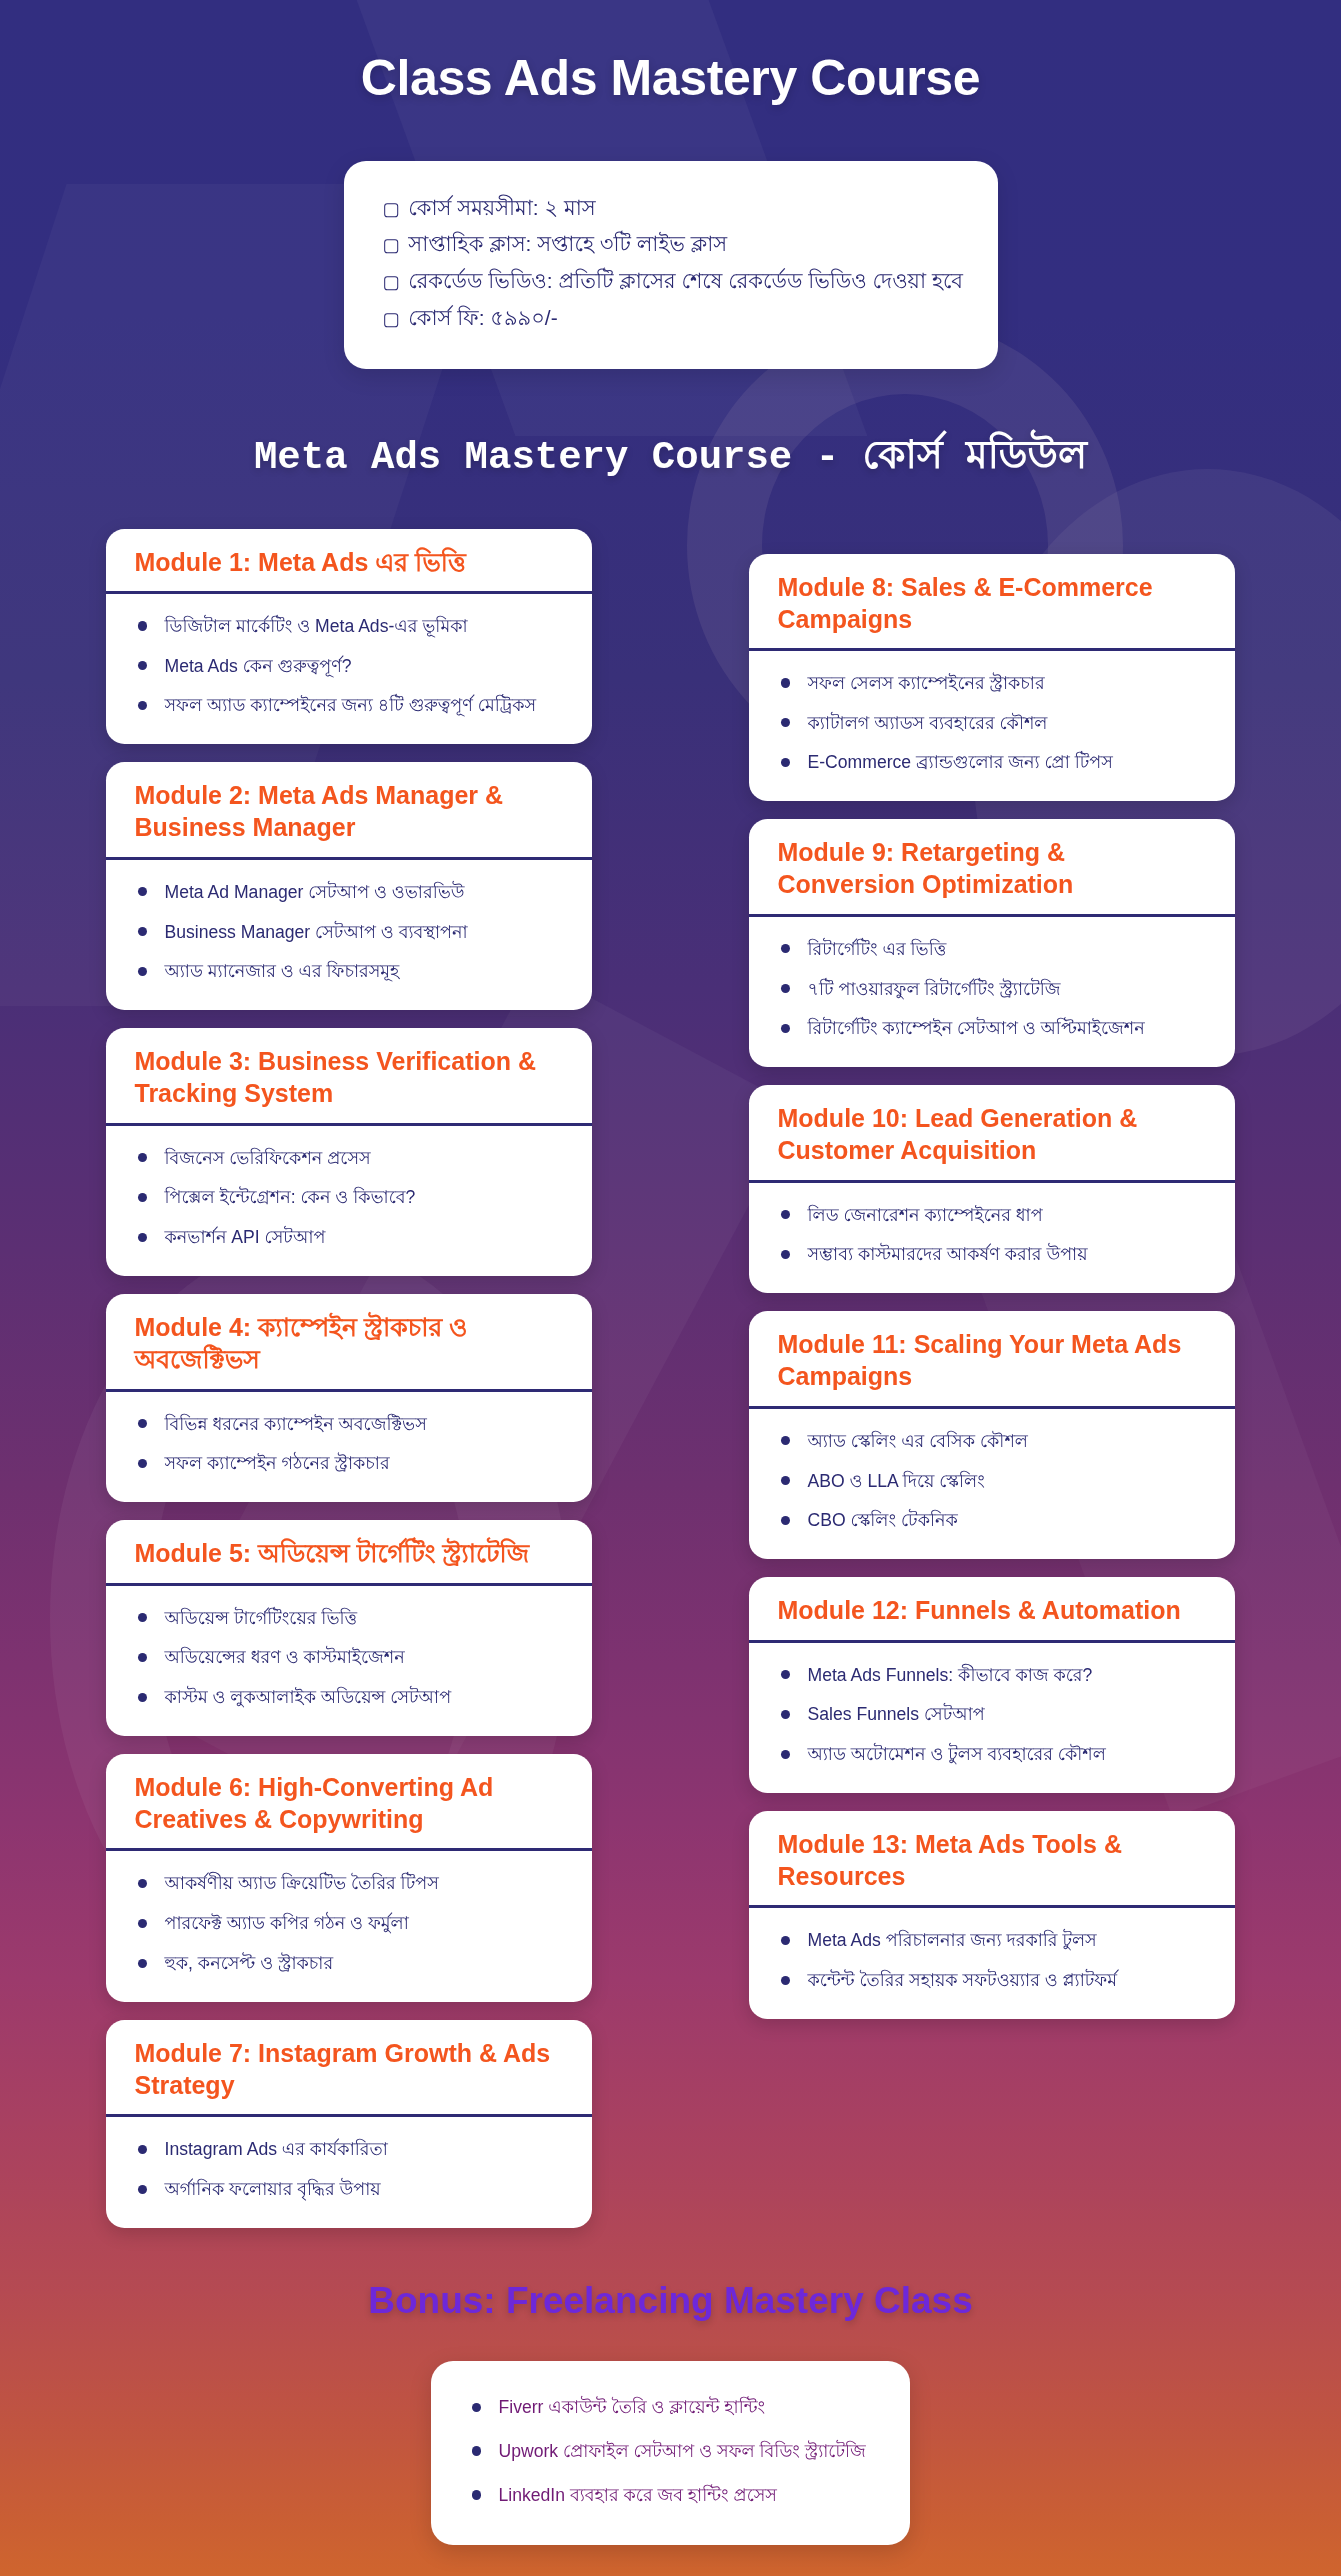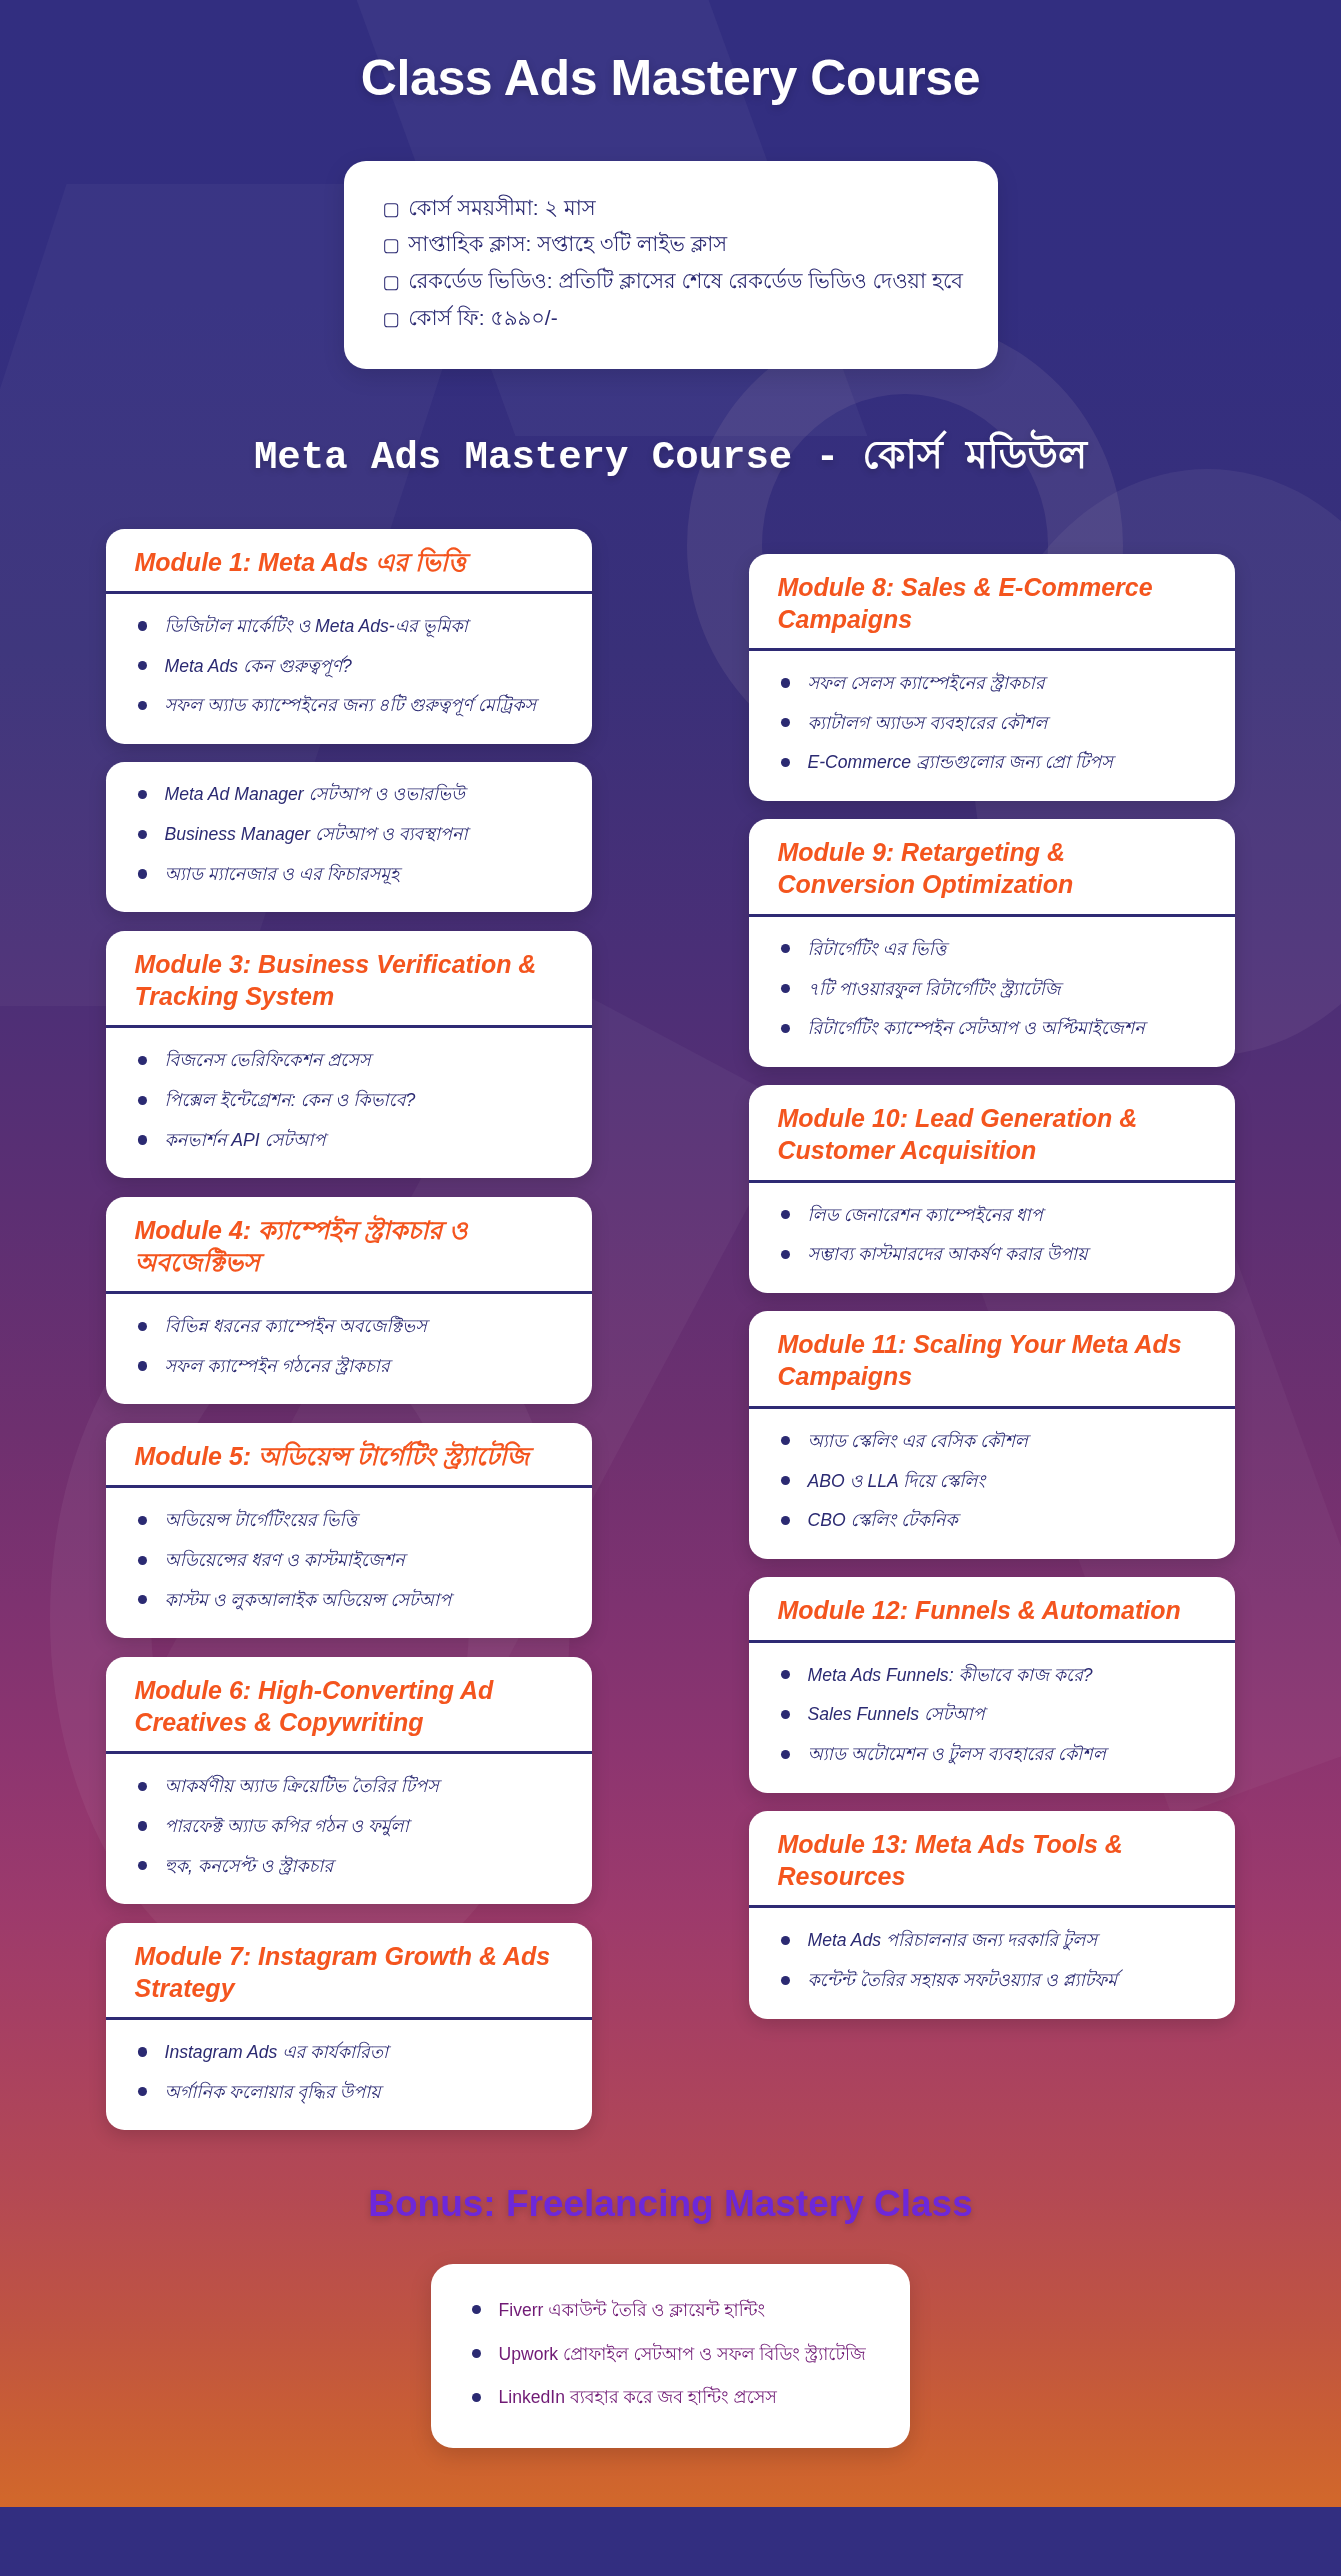--- a/index.html
+++ b/index.html
@@ -85,21 +85,20 @@
     font-family:Liberation Mono, monospace;
   }
 
   
   .grid {
     display:flex;
     justify-content:space-between;
     padding:0 106px;
     margin-top:40px;
     align-items:flex-start;
-    font-style:italic;
   }
   .col { width:486px; display:flex; flex-direction:column; }
 
   .card {
     background:#ffffff;
     border-radius:18.4px;
     box-shadow:0 5.9px 18.4px rgba(0,0,0,0.16);
     overflow:hidden;
     margin-bottom:18.4px;
   }
@@ -204,20 +203,23 @@
           </div>
           <div class="card-body">
             <ul>
               <li>ডিজিটাল মার্কেটিং ও Meta Ads-এর ভূমিকা</li>
               <li>Meta Ads কেন গুরুত্বপূর্ণ?</li>
               <li>সফল অ্যাড ক্যাম্পেইনের জন্য ৪টি গুরুত্বপূর্ণ মেট্রিকস</li>
             </ul>
           </div>
         </div>
         <div class="card">
+          <div class="card-head">
+            <h3>Module 2: Meta Ads Manager &amp; Business Manager</h3>
+          </div>
           <div class="card-body">
             <ul>
               <li>Meta Ad Manager সেটআপ ও ওভারভিউ</li>
               <li>Business Manager সেটআপ ও ব্যবস্থাপনা</li>
               <li>অ্যাড ম্যানেজার ও এর ফিচারসমূহ</li>
             </ul>
           </div>
         </div>
         <div class="card">
           <div class="card-head">

